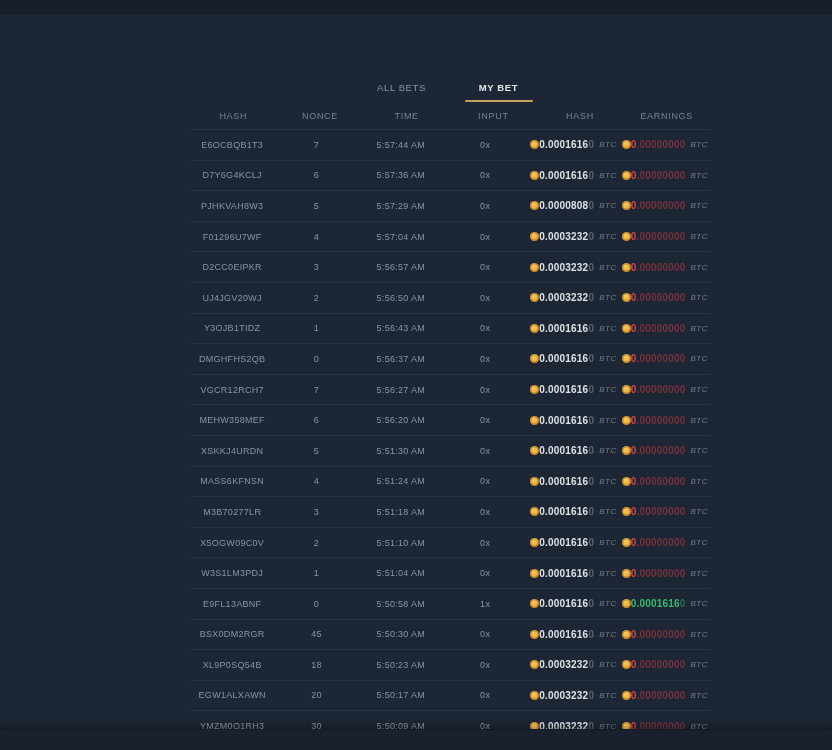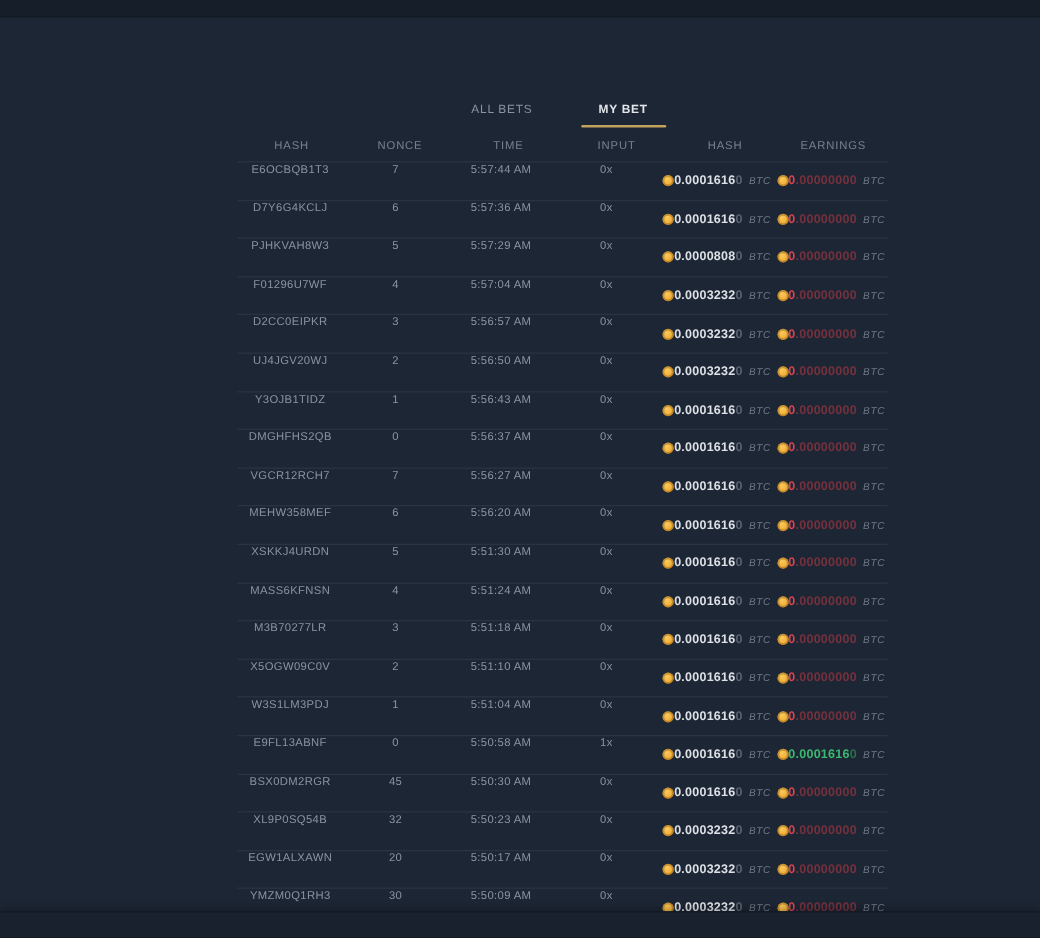--- a/index.html
+++ b/index.html
@@ -18,21 +18,21 @@
   .tab{width:97px;text-align:center;font-size:9.5px;letter-spacing:0.6px;color:#8a939f;
        padding:4px 0 9px 0;position:relative;cursor:pointer;margin-top:48px;}
   .tab.active{color:#e2e6ea;font-weight:bold;}
   .tab.active .underline{position:absolute;left:50%;transform:translateX(-50%);bottom:0;width:68px;height:2px;background:var(--gold,#c2a25c);border-radius:1px;}
 
   
   .thead{display:flex;height:27px;align-items:center;border-bottom:1px solid var(--divider,#2a3441);}
   .th{flex:1;text-align:center;font-size:9px;color:#78828f;letter-spacing:0.7px;}
 
   
-  .trow{display:flex;height:30.6px;border-bottom:1px solid var(--divider,#2a3441);box-sizing:border-box;}
+  .trow{display:flex;height:30.6px;align-items:center;border-bottom:1px solid var(--divider,#2a3441);box-sizing:border-box;}
   .cell{flex:1;text-align:center;font-size:9px;color:#8a94a1;letter-spacing:0.3px;overflow:hidden;white-space:nowrap;}
   .c-amount{display:flex;align-items:center;padding:0 4px 0 3px;box-sizing:border-box;text-align:left;}
   .coin{width:9px;height:9px;border-radius:50%;flex:0 0 auto;
         background:radial-gradient(circle at 35% 30%, #f9cb5e 0%, #f2b23e 55%, #d9942b 100%);
         box-shadow:inset 0 0 0 1.5px rgba(146,93,15,0.45);}
   .spacer{flex:1;}
   .amt{font-size:10px;font-weight:bold;color:#dde1e6;letter-spacing:0.2px;}
   .amt i{font-style:normal;color:#5a6470;}
   .amt.loss b{color:#d84452;}
   .amt.loss i{color:#77313d;}
@@ -384,21 +384,21 @@
     <div class="cell c-amount">
       <span class="coin"></span>
       <span class="spacer"></span>
       <span class="amt loss"><b>0</b><i>.00000000</i></span>
       <span class="btc">BTC</span>
     </div>
   </div>
 
   <div class="trow">
     <div class="cell">XL9P0SQ54B</div>
-    <div class="cell">32</div>
+    <div class="cell">18</div>
     <div class="cell">5:50:23 AM</div>
     <div class="cell">0x</div>
     <div class="cell c-amount">
       <span class="coin"></span>
       <span class="spacer"></span>
       <span class="amt"><b>0.0003232</b><i>0</i></span>
       <span class="btc">BTC</span>
     </div>
     <div class="cell c-amount">
       <span class="coin"></span>

